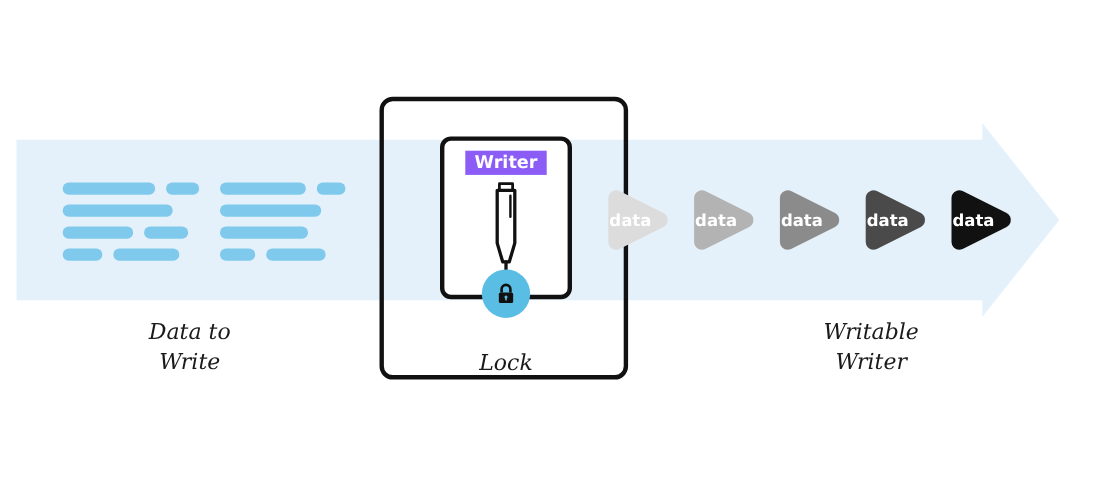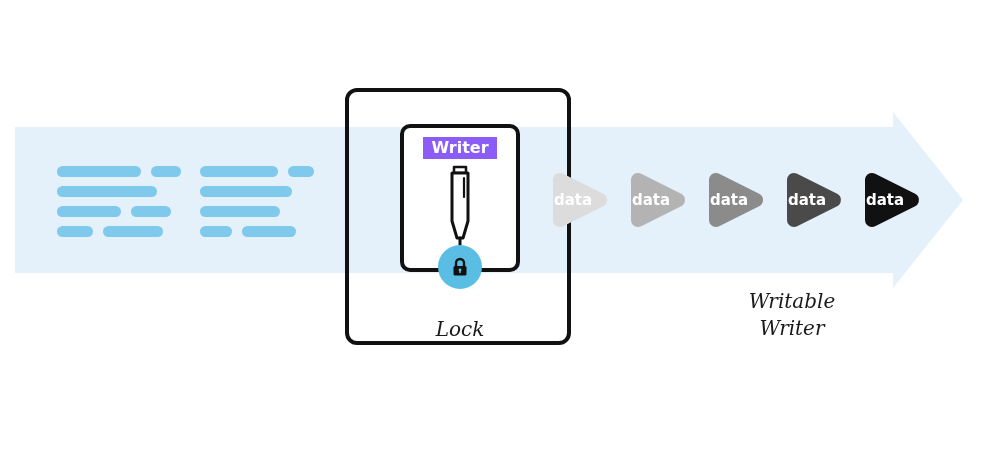--- a/index.html
+++ b/index.html
@@ -108,20 +108,24 @@
     <svg width="24" height="24" viewBox="0 0 24 24">
       <path d="M8,11 V8 a4,4 0 0 1 8,0 v3" fill="none" stroke="#111" stroke-width="2.4"></path>
       <rect x="5.5" y="11" width="13" height="9.5" rx="1.5" fill="#111"></rect>
       <circle cx="12" cy="15" r="1.4" fill="#5abde4"></circle>
       <rect x="11.3" y="15.5" width="1.4" height="2.6" fill="#5abde4"></rect>
     </svg>
   </div>
 
   <div class="lbl" style="left:410px; top:316px; width:100px">Lock</div>
 
+  <div class="lbl" style="left:100px; top:288px; width:145px">
+    <div>Data to</div>
+    <div>Write</div>
+  </div>
 
   <div class="lbl" style="left:717px; top:288px; width:150px">
     <div>Writable</div>
     <div>Writer</div>
   </div>
 
   <svg class="tri" style="left:548px" viewBox="0 0 64 64">
     <polygon points="12,12 12,52 52,32" stroke-width="14" stroke-linejoin="round" fill="#dcdcdc" stroke="#dcdcdc"></polygon>
     <text x="25" y="37" text-anchor="middle">data</text>
   </svg>

